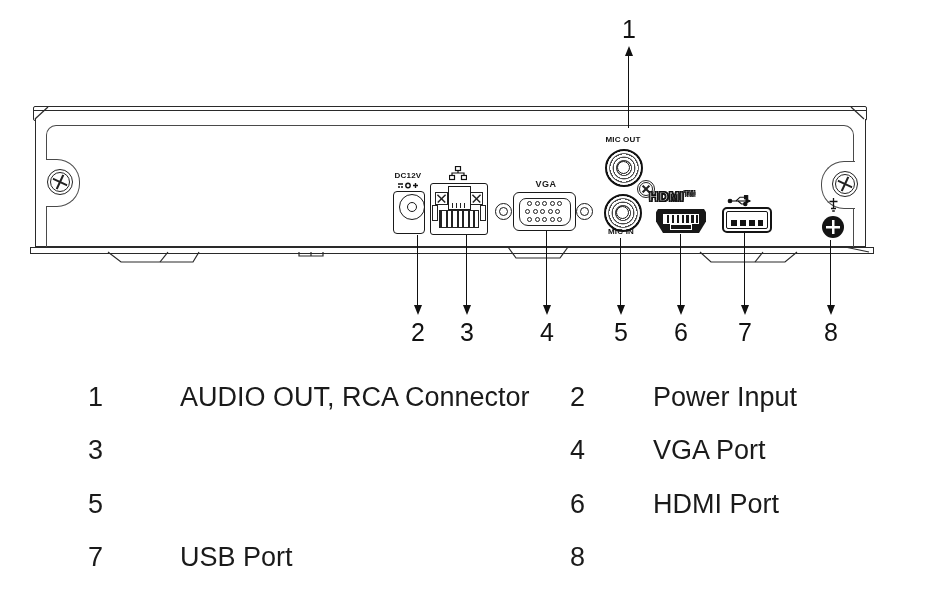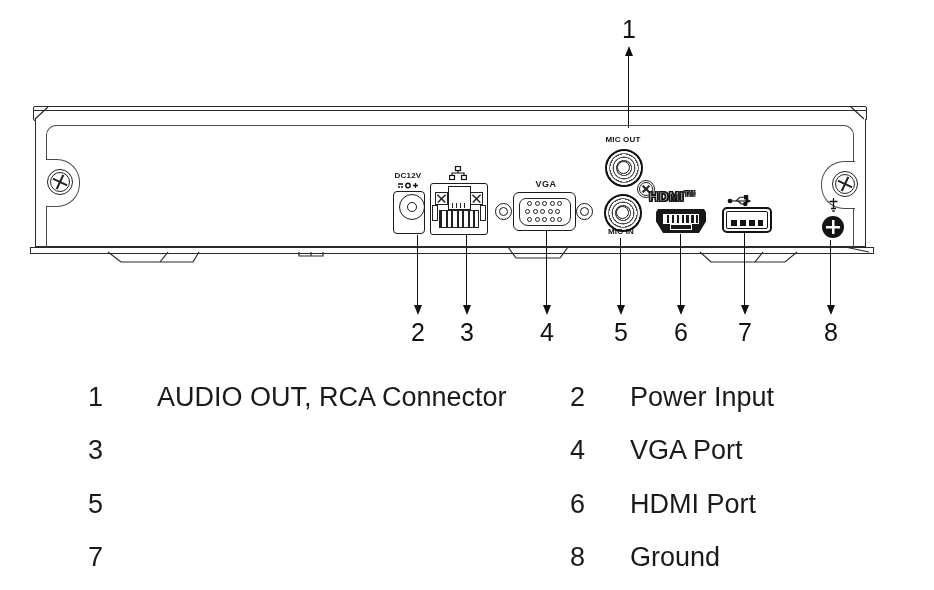--- a/index.html
+++ b/index.html
@@ -102,21 +102,21 @@
   
   .vline{width:1.3px;background:#111;}
   .arrow-down{width:0;height:0;border-left:4px solid transparent;border-right:4px solid transparent;
               border-top:10px solid #111;}
   .arrow-up{width:0;height:0;border-left:4px solid transparent;border-right:4px solid transparent;
             border-bottom:10px solid #111;}
   .num{font-size:25px;color:#111;text-align:center;width:20px;line-height:28px;}
 
   
   .leg-num{font-size:27px;width:34px;}
-  .leg-label{font-size:27px;white-space:nowrap;}
+  .leg-label{font-size:27px;white-space:nowrap;margin-left:23px;}
   .r1{top:382px;} .r2{top:435px;} .r3{top:489px;} .r4{top:542px;}
   .cnum1{left:88px;} .ctxt1{left:157px;} .cnum2{left:570px;} .ctxt2{left:630px;}
 
   svg{display:block;}
 </style>
 </head>
 <body>
 
 <div id="stage">
 
@@ -258,16 +258,16 @@
 
   <div class="abs leg-num r2 cnum1">3</div>
   <div class="abs leg-num r2 cnum2">4</div>
   <div class="abs leg-label r2 ctxt2">VGA Port</div>
 
   <div class="abs leg-num r3 cnum1">5</div>
   <div class="abs leg-num r3 cnum2">6</div>
   <div class="abs leg-label r3 ctxt2">HDMI Port</div>
 
   <div class="abs leg-num r4 cnum1">7</div>
+  <div class="abs leg-label r4 ctxt1">USB Port</div>
   <div class="abs leg-num r4 cnum2">8</div>
-  <div class="abs leg-label r4 ctxt2">Ground</div>
 
 </div>
 
 </body></html>

